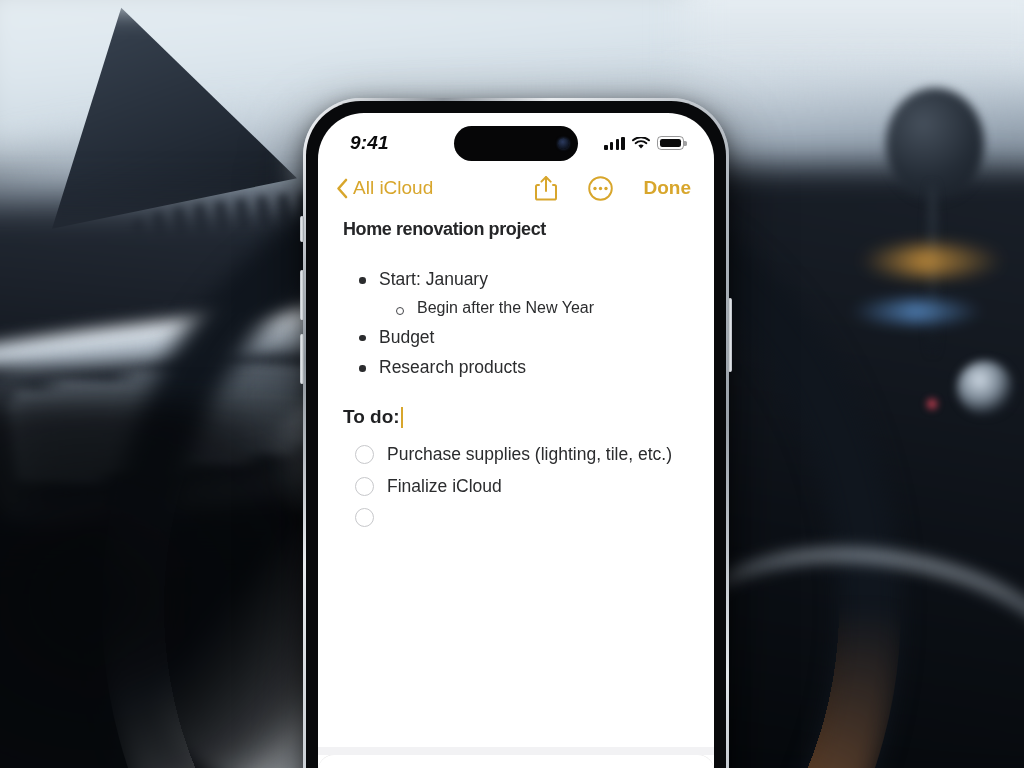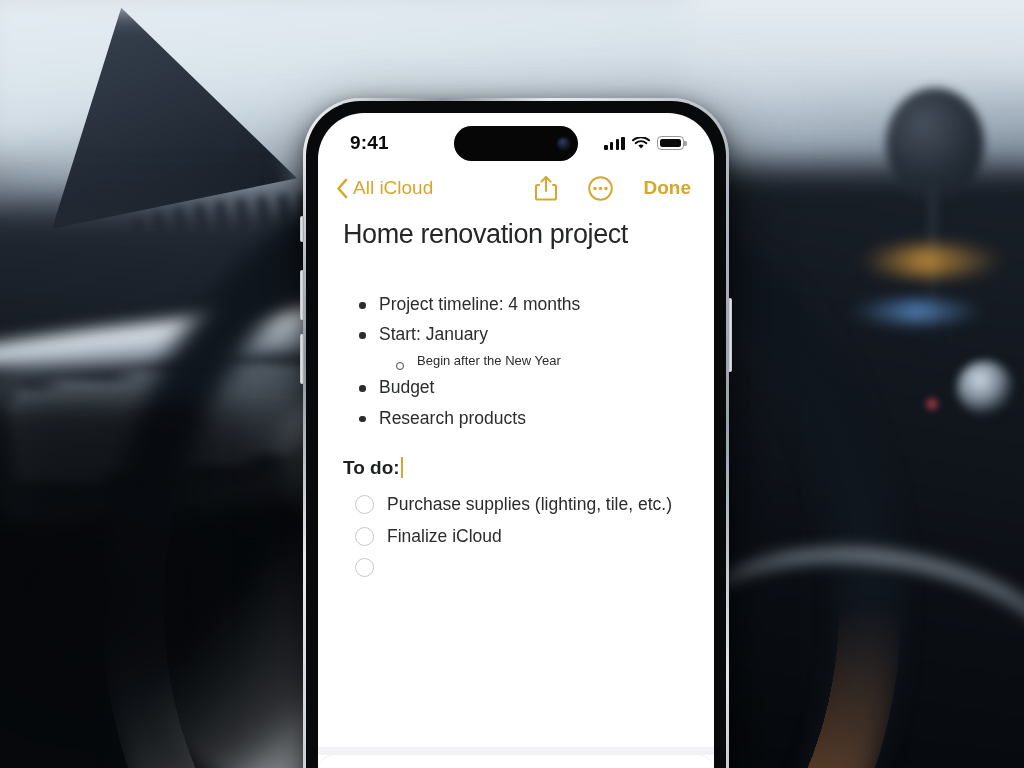--- a/index.html
+++ b/index.html
@@ -269,20 +269,21 @@
   .btn-right { right: -3px; width: 4px;
     background: linear-gradient(270deg, #b5bbc2, #e6e9ec 45%, #8f969d); }
 
   
   #statusbar {
     position: relative;
     height: 54px;
     display: flex;
     align-items: center;
     padding: 0 30px 0 32px;
+    font-style: italic;
   }
   #status-time {
     font-size: 19px;
     font-weight: bold;
     color: #0b0b0c;
     letter-spacing: .2px;
     margin-top: 6px;
   }
   #status-right {
     margin-left: auto;
@@ -359,25 +360,25 @@
     font-size: 19px;
     font-weight: bold;
     cursor: pointer;
   }
 
   
   #note-body {
     padding: 10px 25px 0 25px;
   }
   #note-title {
-    font-size: 27px;
-    font-weight: normal;
+    font-size: 18px;
+    font-weight: bold;
     color: #252628;
     letter-spacing: -.4px;
-    margin-bottom: 41px;
+    margin-bottom: 26px;
   }
 
   ul.bullets { list-style: none; }
   ul.bullets li {
     position: relative;
     font-size: 17.5px;
     color: #2b2c2e;
     line-height: 1.55;
     padding-left: 36px;
     margin-bottom: 3px;
@@ -385,21 +386,21 @@
   ul.bullets li::before {
     content: "";
     position: absolute;
     left: 16px; top: 11px;
     width: 6.5px; height: 6.5px;
     border-radius: 50%;
     background: #2b2c2e;
   }
   ul.bullets li.nested {
     padding-left: 74px;
-    font-size: 13px;
+    font-size: 16px;
   }
   ul.bullets li.nested::before {
     left: 53px; top: 10.5px;
     width: 6px; height: 6px;
     background: transparent;
     border: 1.4px solid #45464a;
   }
 
   #todo-heading {
     font-size: 19px;
@@ -551,21 +552,20 @@
             </svg>
           </div>
 
           <div id="done-btn">Done</div>
         </div>
 
         <div id="note-body">
           <div id="note-title">Home renovation project</div>
 
           <ul class="bullets">
-            <li>Project timeline: 4 months</li>
             <li>Start: January</li>
             <li class="nested">Begin after the New Year</li>
             <li>Budget</li>
             <li>Research products</li>
           </ul>
 
           <div id="todo-heading">
             <span>To do:</span>
             <span id="todo-caret"></span>
           </div>

